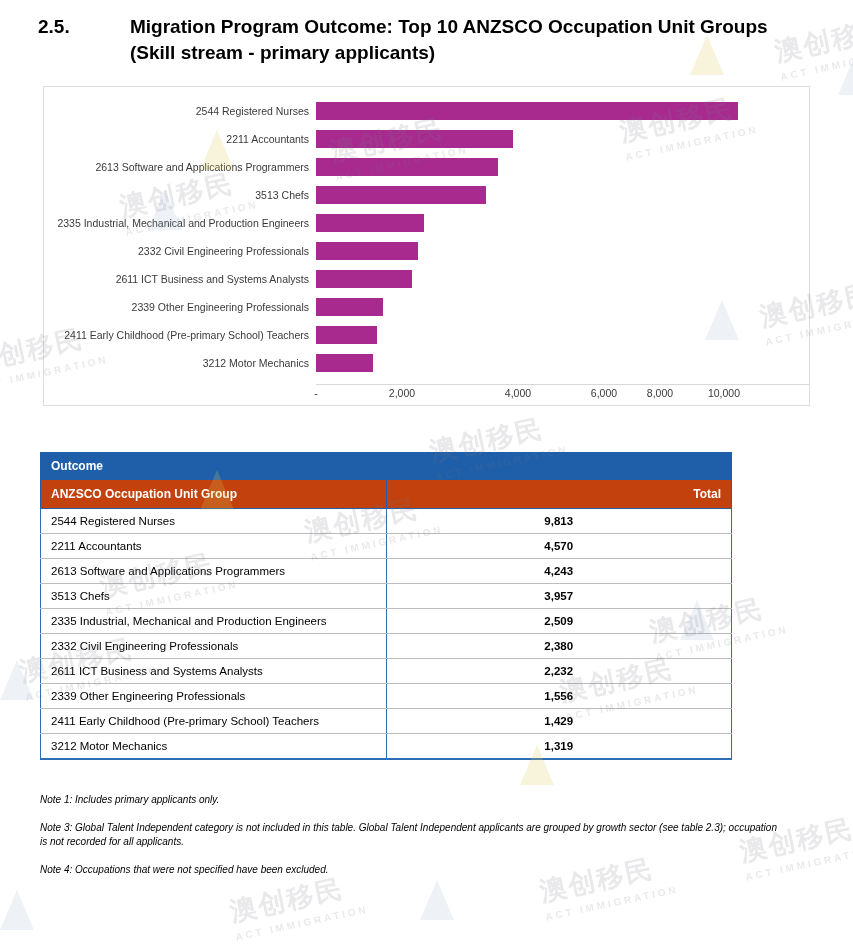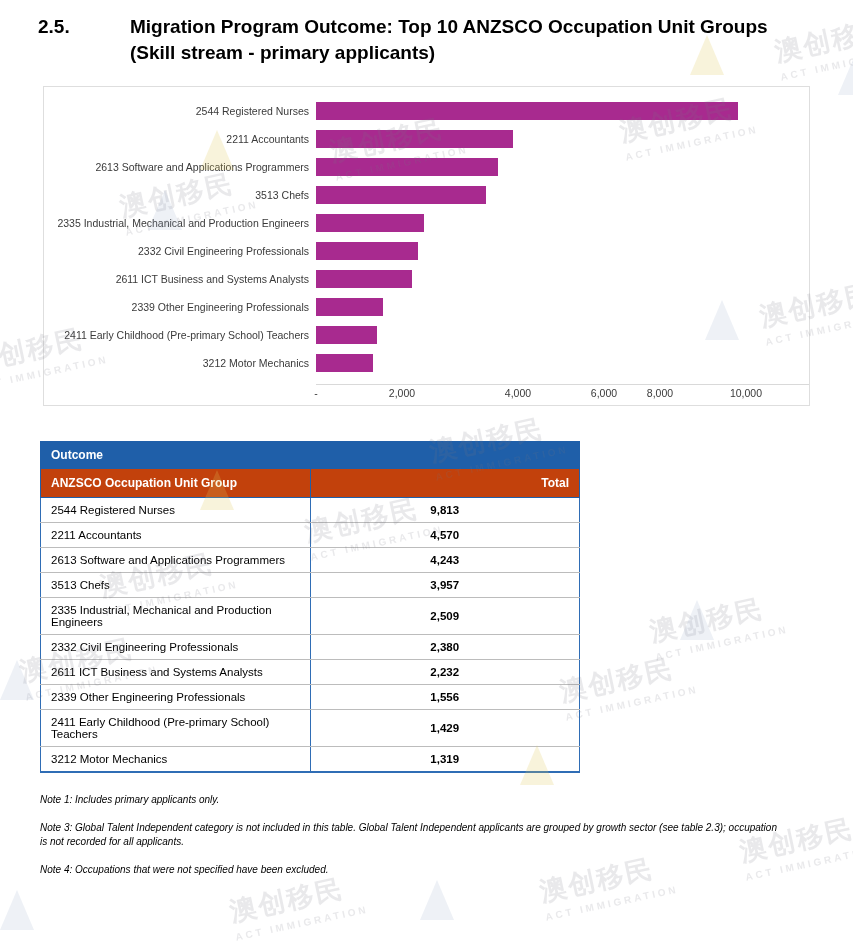--- a/index.html
+++ b/index.html
@@ -137,22 +137,23 @@
 
   
   .table-wrap {
     position: absolute;
     left: 40px;
     top: 441px;
     width: 584px;
   }
   table.outcome {
     border-collapse: collapse;
-    width: 540px;
+    width: 692px;
     table-layout: fixed;
+    margin-top: 11px;
   }
   table.outcome th.banner {
     background: #1f5fa9;
     color: #ffffff;
     font-size: 12px;
     font-weight: bold;
     text-align: left;
     padding: 6px 10px;
     border: 1px solid #1f5fa9;
   }
@@ -269,21 +270,21 @@
         </div>
       </div>
     </div>
   <div class="axis"></div>
   <div class="axis-labels" id="axis-labels">
       <span style="left: 0px;">-</span>
       <span style="left: 86px;">2,000</span>
       <span style="left: 172px; margin-left: 30px;">4,000</span>
       <span style="left: 258px; margin-left: 30px;">6,000</span>
       <span style="left: 344px;">8,000</span>
-      <span style="left: 430px;">10,000</span>
+      <span style="left: 408px;">10,000</span>
     </div>
 </div>
 
 <div class="table-wrap">
   <table class="outcome">
     <thead>
       <tr>
         <th class="banner" colspan="2">Outcome</th>
       </tr>
       <tr>

